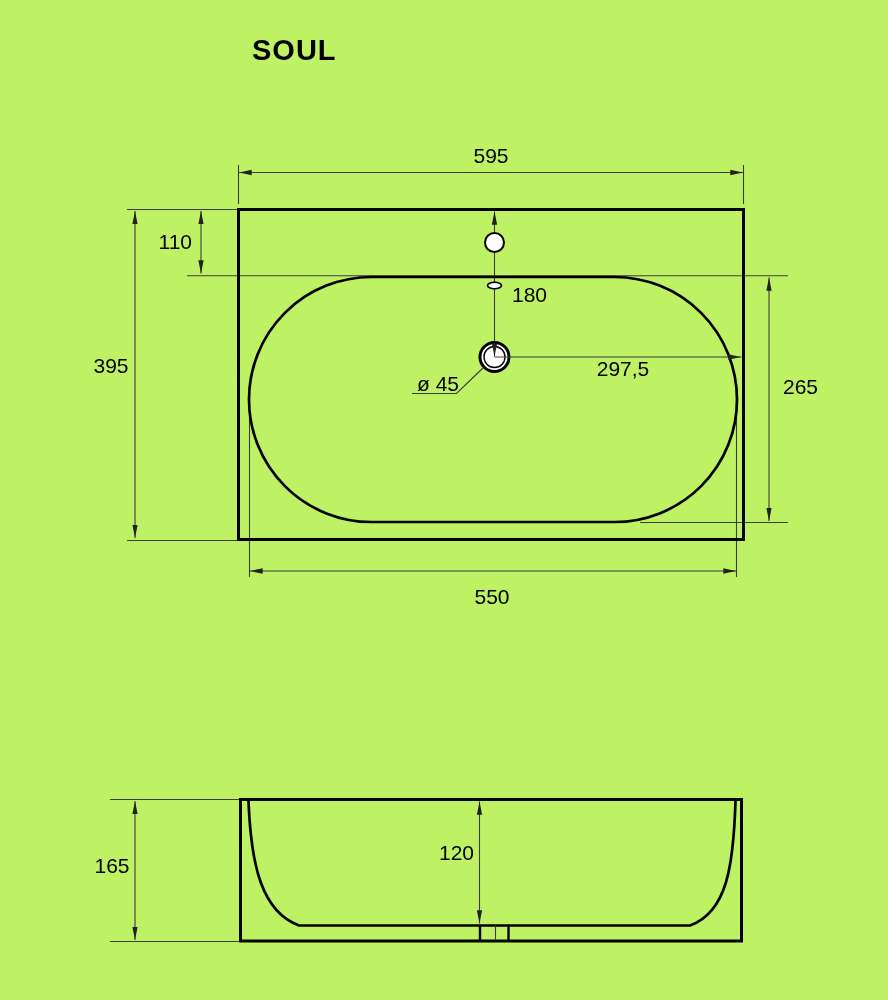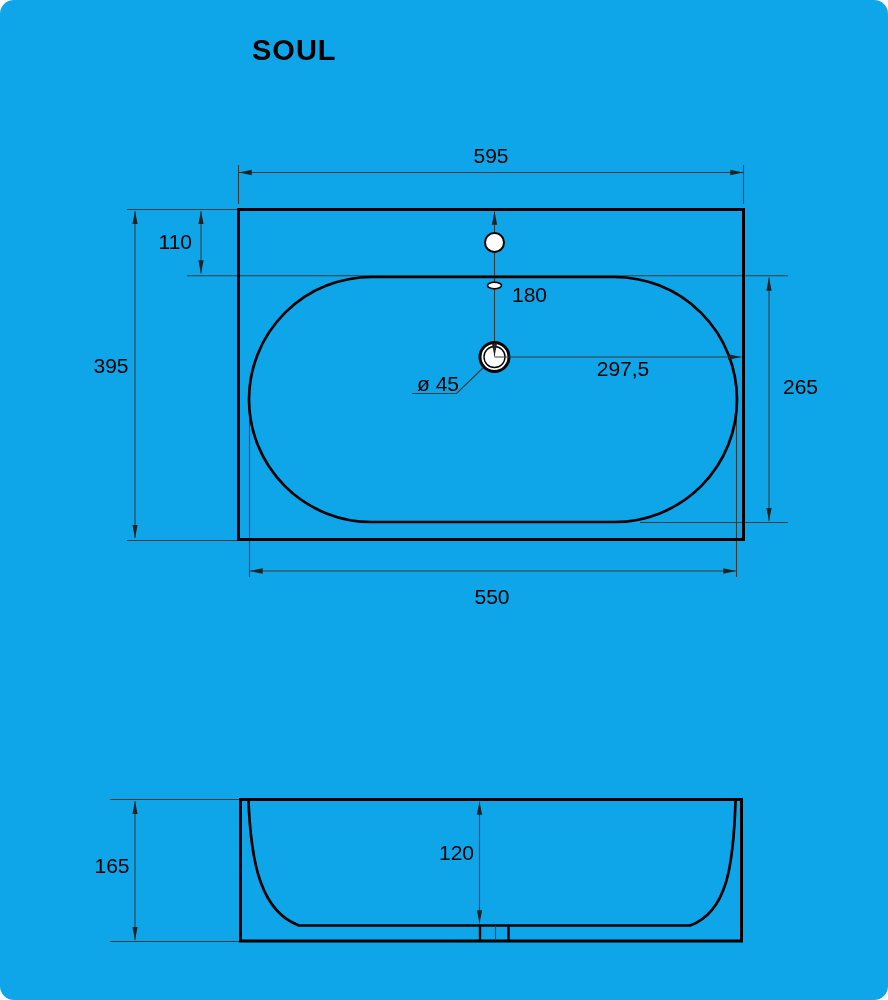--- a/index.html
+++ b/index.html
@@ -1,22 +1,21 @@
 <!DOCTYPE html>
 <html><head>
 <meta charset="utf-8">
 <style>
   html,body{margin:0;padding:0;background:#fff;}
   .canvas{
     position:relative;
     width:888px;height:1000px;
-    background:#0ea5e9;
+    background:#bef264;
     font-family:"Liberation Sans",sans-serif;
     overflow:hidden;
-    border-radius:14px;
   }
   svg{display:block;}
   .thick{stroke:#000;stroke-width:3;fill:none;}
   .med{stroke:#000;stroke-width:2.7;fill:none;}
   .thin{stroke:#3c3c3c;stroke-width:1.1;fill:none;}
   .cut{stroke:#000;stroke-width:2.4;fill:none;}
   text{font-family:"Liberation Sans",sans-serif;font-size:21px;fill:#000;}
   text.title{font-size:29px;font-weight:bold;letter-spacing:1px;}
 </style>
 </head>

